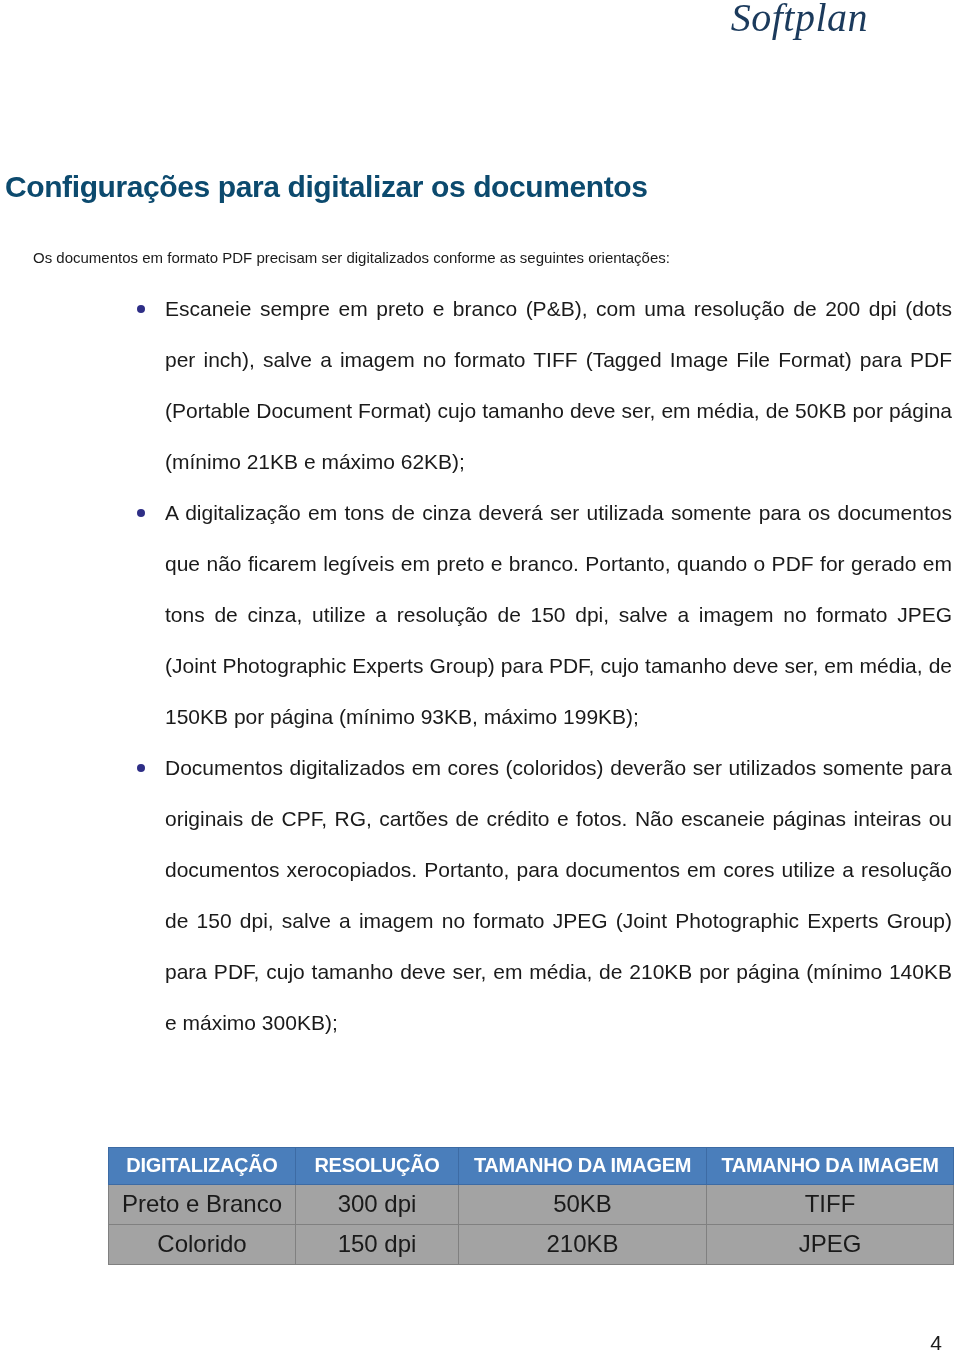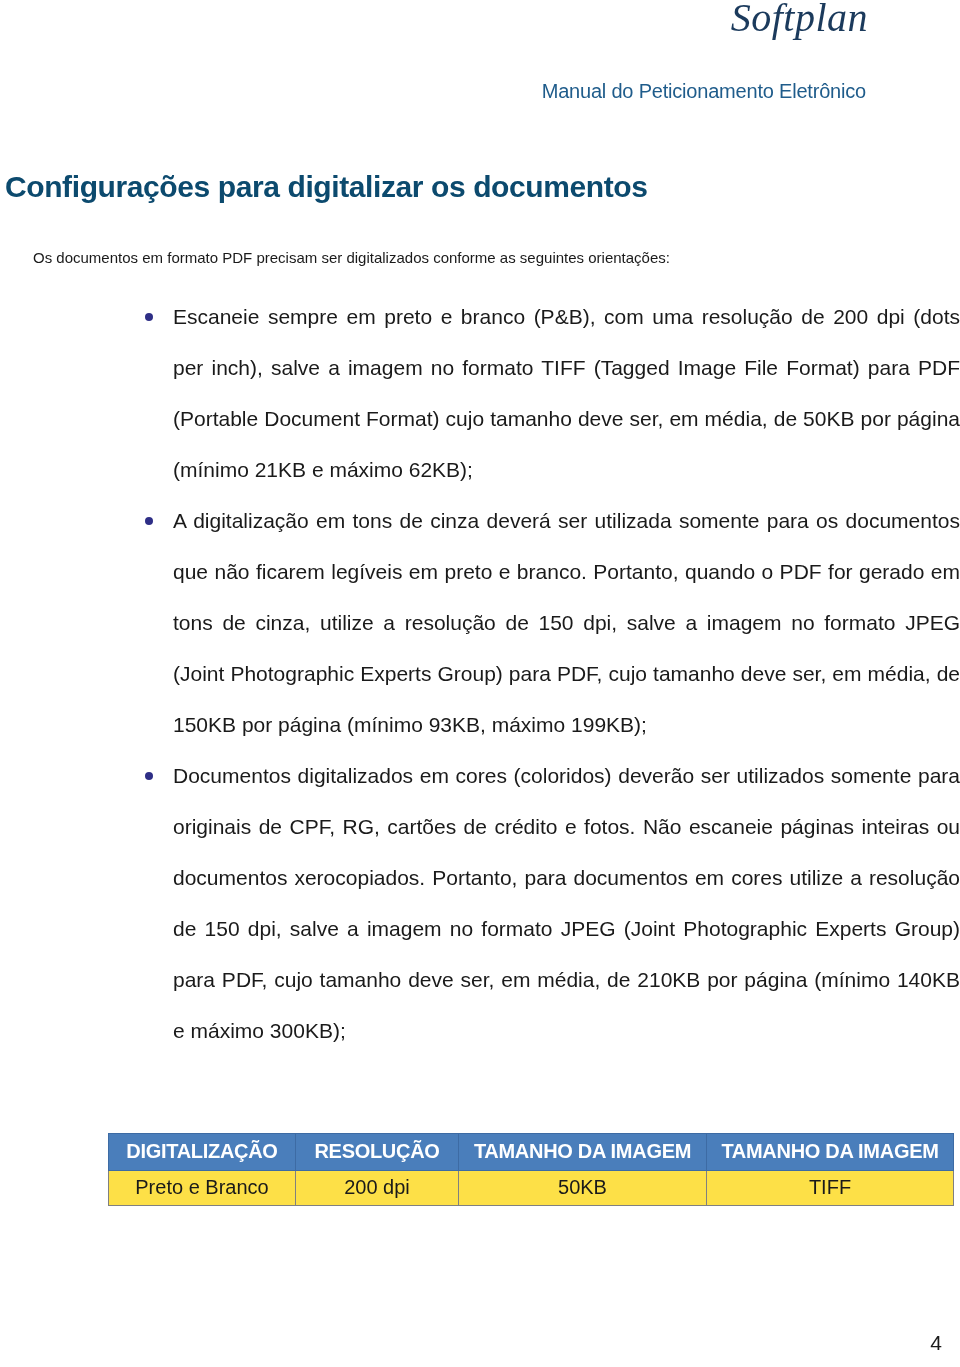--- a/index.html
+++ b/index.html
@@ -70,21 +70,21 @@
     width: 894px;
     font-size: 15px;
     line-height: 51px;
     text-align: justify;
     text-justify: inter-word;
     color: #1a1a1a;
   }
 
   ul.guide-list {
     list-style: none;
-    margin: 8px;
+    margin: 0;
     padding: 0;
   }
   ul.guide-list li {
     position: relative;
     margin: 0 8px 0 165px;
     width: 787px;
     font-size: 21px;
     line-height: 51px;
     text-align: justify;
     text-justify: inter-word;
@@ -107,39 +107,40 @@
   .spec-table-wrap {
     position: absolute;
     left: 108px;
     top: 1133px;
     width: 845px;
   }
   table.spec-table {
     border-collapse: collapse;
     width: 845px;
     table-layout: fixed;
+    margin-top: 14px;
   }
   table.spec-table th {
     background: #4a7ebb;
     color: #ffffff;
     font-size: 20px;
     font-weight: bold;
     letter-spacing: -0.3px;
     padding: 6px 4px 7px 4px;
     text-align: center;
     border: 1px solid #3d6ba4;
     white-space: nowrap;
   }
   table.spec-table td {
-    font-size: 20px;
+    font-size: 24px;
     color: #1a1a1a;
     text-align: center;
     padding: 5px 4px 6px 4px;
     border: 1px solid #808080;
-    background: #fde047;
+    background: #a3a3a3;
     white-space: nowrap;
   }
   table.spec-table col.c0 { width: 187px; }
   table.spec-table col.c1 { width: 163px; }
   table.spec-table col.c2 { width: 248px; }
   table.spec-table col.c3 { width: 247px; }
 
   
   .page-number {
     position: absolute;
@@ -147,21 +148,20 @@
     bottom: 12px;
     font-size: 21px;
     color: #1a1a1a;
   }
 </style>
 </head>
 <body>
 
 <div class="page-header">
   <div class="brand-logo">Softplan</div>
-  <div class="manual-subtitle">Manual do Peticionamento Eletrônico</div>
 </div>
 
 <h1 class="section-title">Configurações para digitalizar os documentos</h1>
 
 <div class="content">
 
   <p class="intro-para">Os documentos em formato PDF precisam ser digitalizados conforme as seguintes orientações:</p>
 
   <ul class="guide-list">
     <li class="gap-top-1">
@@ -192,21 +192,27 @@
       <tr>
         <th>DIGITALIZAÇÃO</th>
         <th>RESOLUÇÃO</th>
         <th>TAMANHO DA IMAGEM</th>
         <th>TAMANHO DA IMAGEM</th>
       </tr>
     </thead>
     <tbody>
       <tr>
         <td>Preto e Branco</td>
-        <td>200 dpi</td>
+        <td>300 dpi</td>
         <td>50KB</td>
         <td>TIFF</td>
+      </tr>
+      <tr>
+        <td>Colorido</td>
+        <td>150 dpi</td>
+        <td>210KB</td>
+        <td>JPEG</td>
       </tr>
     </tbody>
   </table>
 </div>
 
 <div class="page-number">4</div>
 
 </body></html>

